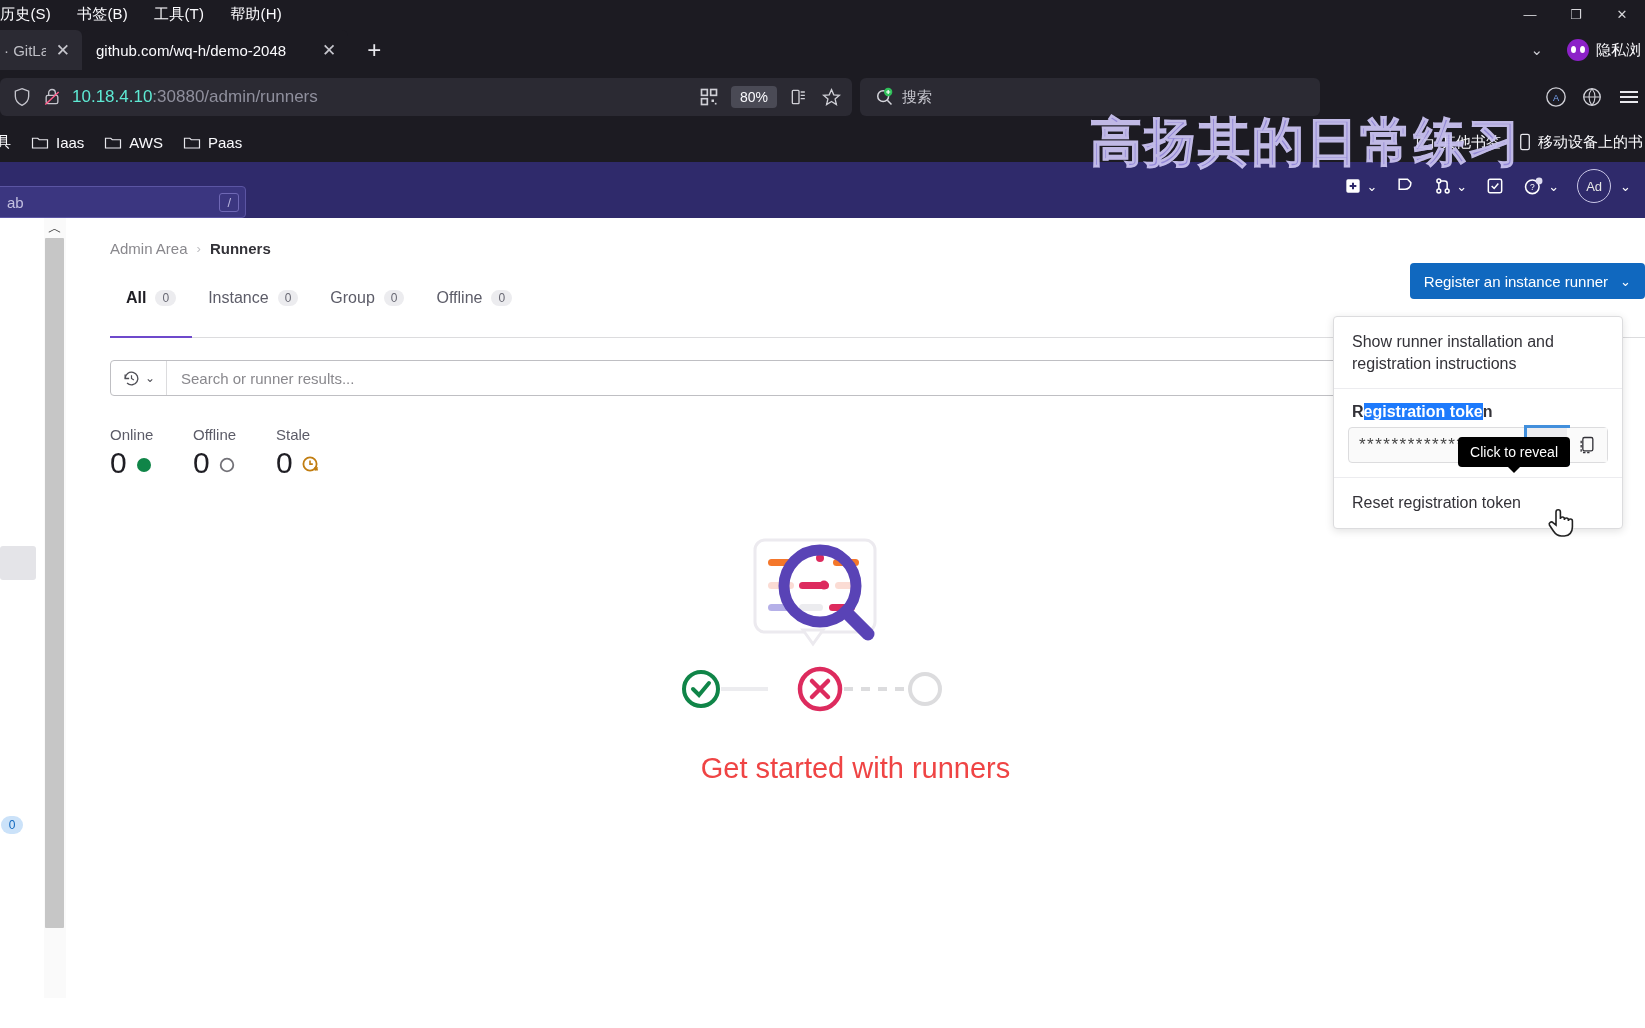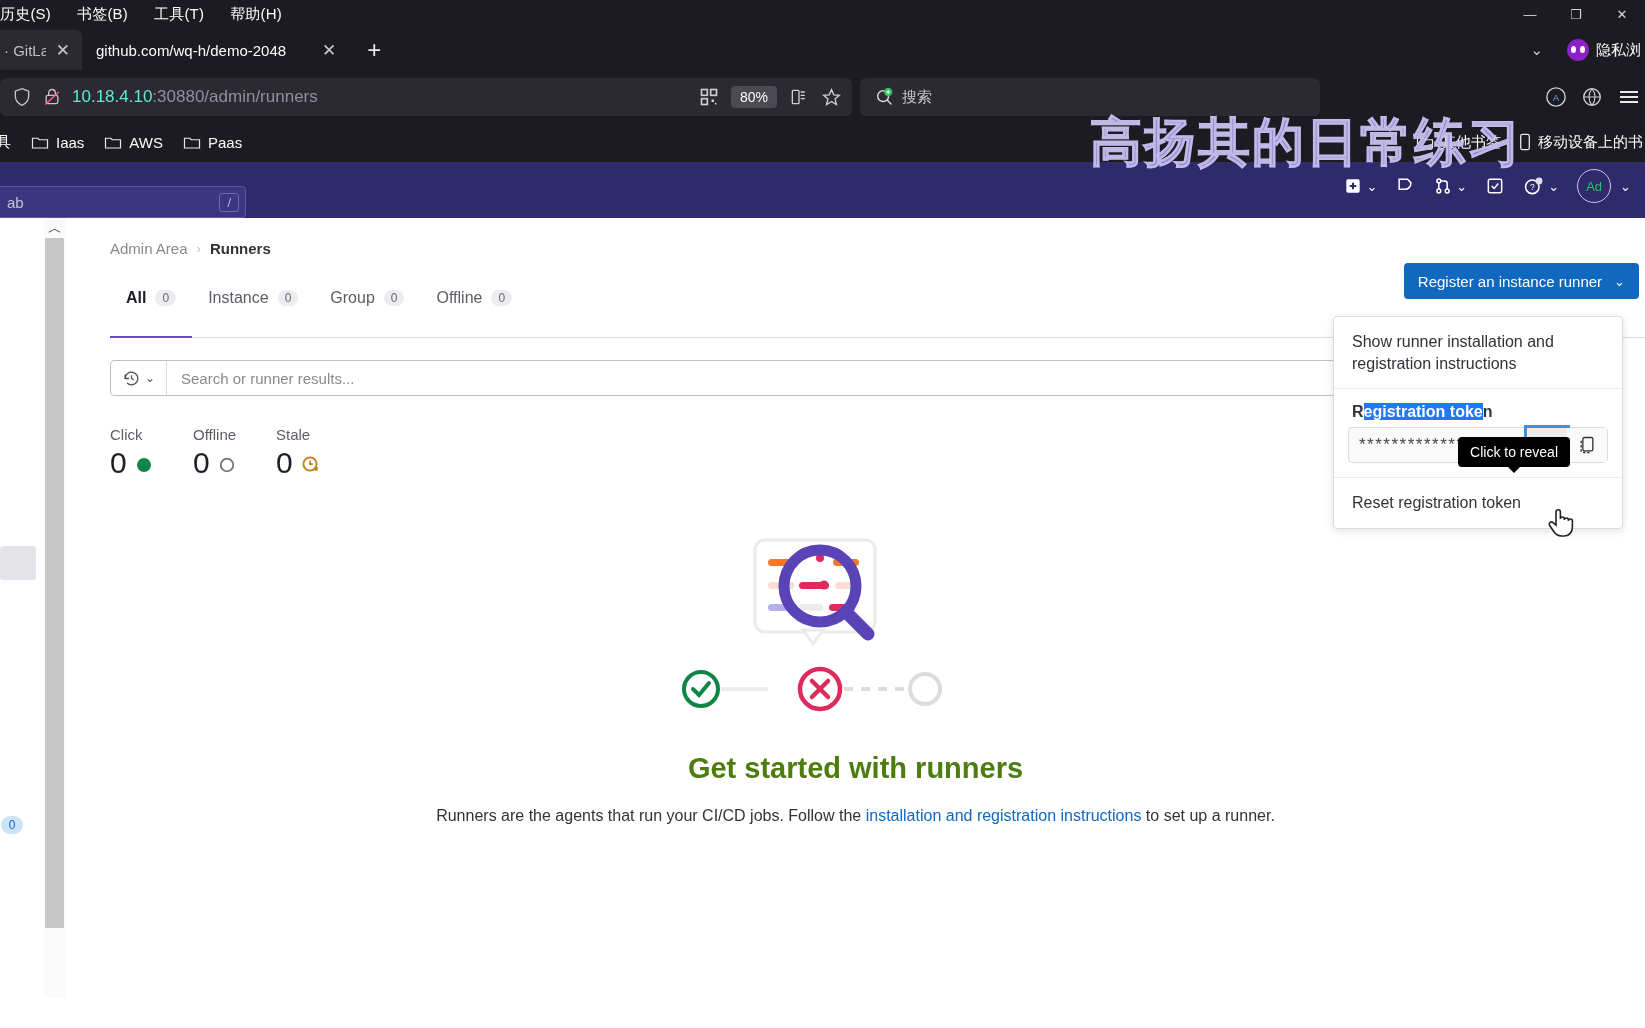--- a/index.html
+++ b/index.html
@@ -135,21 +135,21 @@
   .gl-nav-right {
     position: absolute; right: 8px; top: 0; height: 48px;
     display: flex; align-items: center; gap: 6px;
   }
   .gl-icon-btn {
     display: flex; align-items: center; gap: 3px;
     color: #fff; padding: 6px 6px; border-radius: 4px;
   }
   .gl-avatar {
     width: 34px; height: 34px; border-radius: 50%;
-    border: 1.5px solid #c9c6e6; color: #22c55e;
+    border: 1.5px solid #c9c6e6; color: #e5e5e5;
     display: flex; align-items: center; justify-content: center;
     font-size: 13px;
   }
 
   
   .page { position: relative; height: 780px; background: #fff; overflow: hidden; }
 
   
   .rail { position: absolute; left: 0; top: 0; width: 66px; height: 780px; background: #fff; }
   .rail-track { position: absolute; left: 44px; top: 0; width: 22px; height: 780px; background: #fafafa; }
@@ -178,21 +178,21 @@
     padding: 10px 16px 29px 16px; font-size: 16px; color: #5c5c68;
     border-bottom: 2px solid transparent; margin-bottom: -1px;
   }
   .gtab.active { color: #1f1e24; font-weight: bold; border-bottom-color: #6e49cb; }
   .gtab .cnt {
     background: #ececef; color: #686873; border-radius: 9px;
     font-size: 12px; font-weight: normal; padding: 1px 7px; min-width: 20px; text-align: center;
   }
 
   .register-btn {
-    position: absolute; right: 6px; top: -16px;
+    position: absolute; right: 0px; top: -16px;
     background: #1068bf; color: #fff; border: none;
     border-radius: 4px; height: 36px; padding: 0 14px;
     font-size: 15px; display: flex; align-items: center; gap: 12px;
     font-family: "Liberation Sans", sans-serif; cursor: pointer;
   }
 
   .filter-wrap { margin: 22px 0 0 44px; padding-right: 44px; }
   .filter-bar {
     height: 36px; border: 1px solid #bfbfc3; border-radius: 4px;
     display: flex; align-items: center; background: #fff;
@@ -203,21 +203,21 @@
   }
   .filter-ph { padding-left: 14px; color: #89888d; font-size: 15px; }
 
   .stats { display: flex; gap: 0px; margin: 30px 0 0 44px; }
   .stat { width: 83px; }
   .stat-label { font-size: 15px; color: #5c5c68; }
   .stat-row { display: flex; align-items: center; gap: 7px; margin-top: 5px; }
   .stat-num { font-size: 30px; color: #1f1e24; line-height: 1; }
 
   .empty { text-align: center; margin-top: 56px; }
-  .empty-h { font-size: 29px; color: #4d7c0f; font-weight: bold; margin-top: 34px; }
+  .empty-h { font-size: 29px; color: #ef4444; font-weight: normal; margin-top: 34px; }
   .empty-p { font-size: 16px; color: #333238; margin-top: 22px; }
   .empty-p a { color: #1068bf; text-decoration: none; }
 
   
   .dd-panel {
     position: absolute; right: 22px; top: 98px; width: 290px;
     background: #fff; border: 1px solid #dcdcde; border-radius: 4px;
     box-shadow: 0 2px 8px rgba(0,0,0,.12); z-index: 40;
   }
   .dd-item { padding: 14px 18px; font-size: 16px; color: #333238; line-height: 1.35; cursor: pointer; }
@@ -485,21 +485,21 @@
             <path d="M12 8 v4 l3 2" fill="none" stroke="#4f4f56" stroke-width="1.5"></path>
           </svg>
           <span style="font-size:12px">⌄</span>
         </div>
         <span class="filter-ph">Search or runner results...</span>
       </div>
     </div>
 
     <div class="stats">
       <div class="stat">
-        <div class="stat-label">Click</div>
+        <div class="stat-label">Online</div>
         <div class="stat-row">
           <span class="stat-num">0</span>
           <svg width="20" height="20" viewBox="0 0 20 20">
             <circle cx="10" cy="12" r="7" fill="#108548"></circle>
           </svg>
         </div>
       </div>
       <div class="stat">
         <div class="stat-label">Offline</div>
         <div class="stat-row">
@@ -547,23 +547,20 @@
         <circle cx="207" cy="155" r="20" fill="#fff" stroke="#dd2b5e" stroke-width="4.5"></circle>
         <path d="M199 147 l16 16 M215 147 l-16 16" stroke="#dd2b5e" stroke-width="4.5" stroke-linecap="round"></path>
         <line x1="231" y1="155" x2="240" y2="155" stroke="#dcdcde" stroke-width="4"></line>
         <line x1="248" y1="155" x2="257" y2="155" stroke="#dcdcde" stroke-width="4"></line>
         <line x1="265" y1="155" x2="274" y2="155" stroke="#dcdcde" stroke-width="4"></line>
         <line x1="282" y1="155" x2="291" y2="155" stroke="#dcdcde" stroke-width="4"></line>
         <circle cx="312" cy="155" r="15" fill="#fff" stroke="#dcdcde" stroke-width="4"></circle>
       </svg>
 
       <div class="empty-h">Get started with runners</div>
-      <div class="empty-p">
-        <span>Runners are the agents that run your CI/CD jobs. Follow the </span><a href="#">installation and registration instructions</a><span> to set up a runner.</span>
-      </div>
     </div>
 
     <div class="dd-panel">
       <div class="dd-item">Show runner installation and registration instructions</div>
       <div class="dd-sep"></div>
 
       <div class="dd-token-label"><span>R</span><span class="sel">egistration toke</span><span>n</span></div>
 
       <div class="dd-token-row">
         <div class="token-group">

